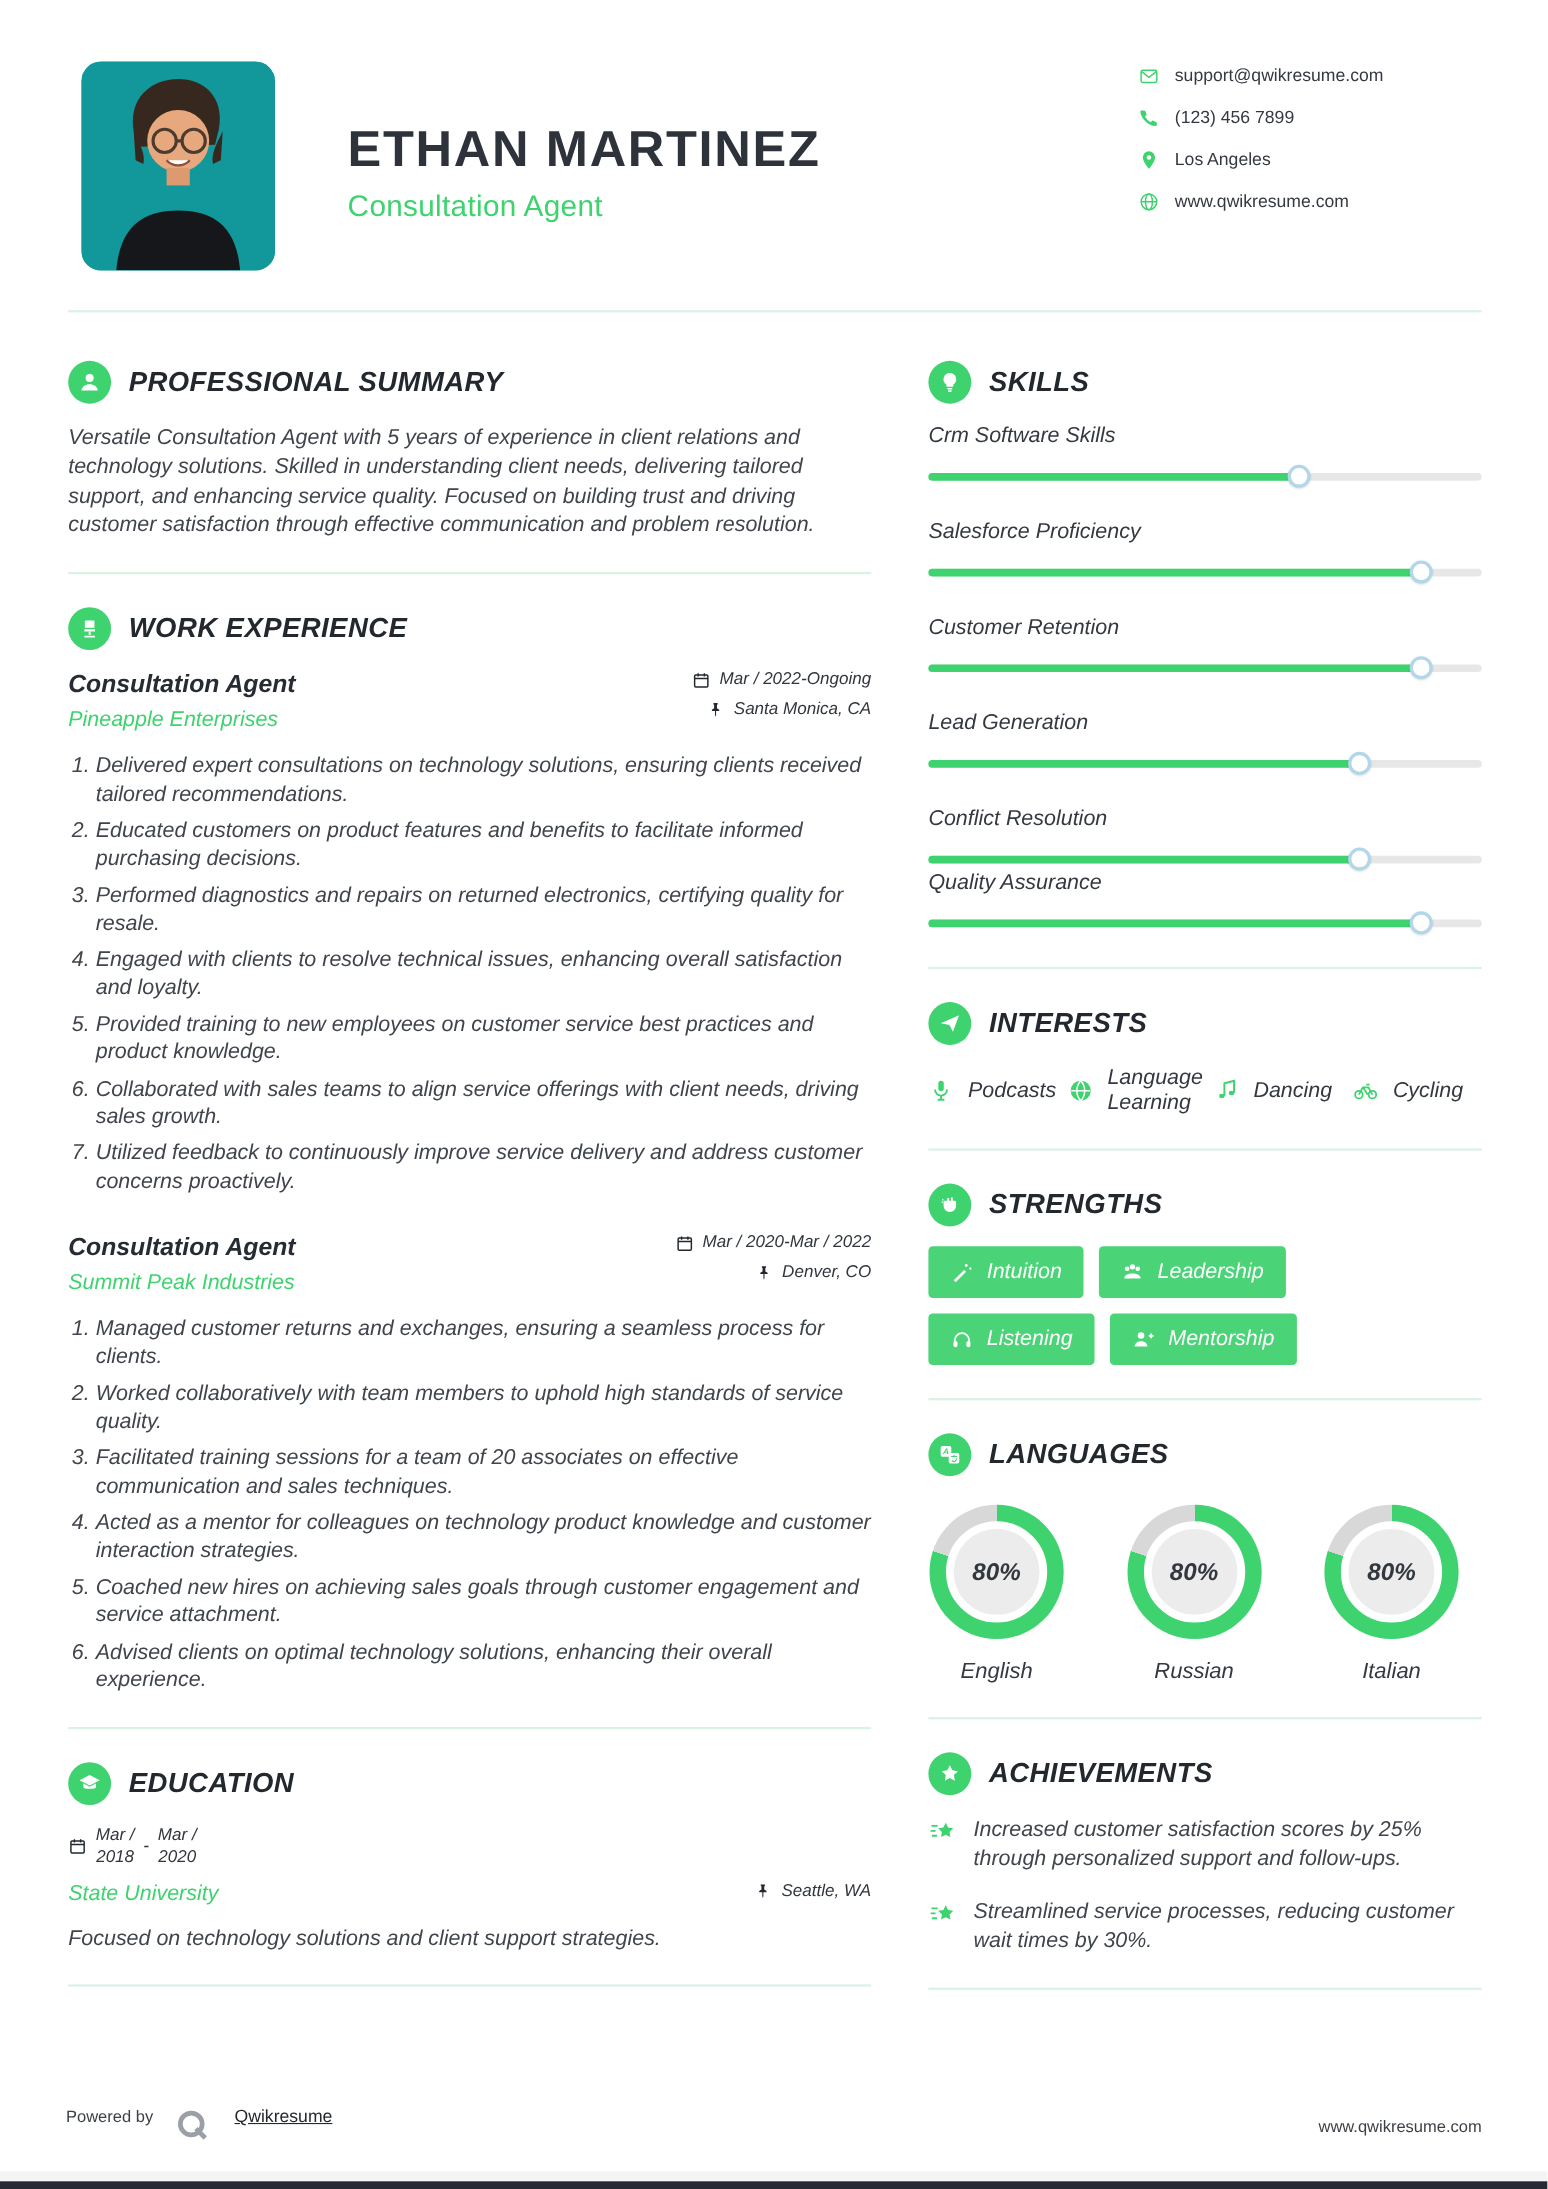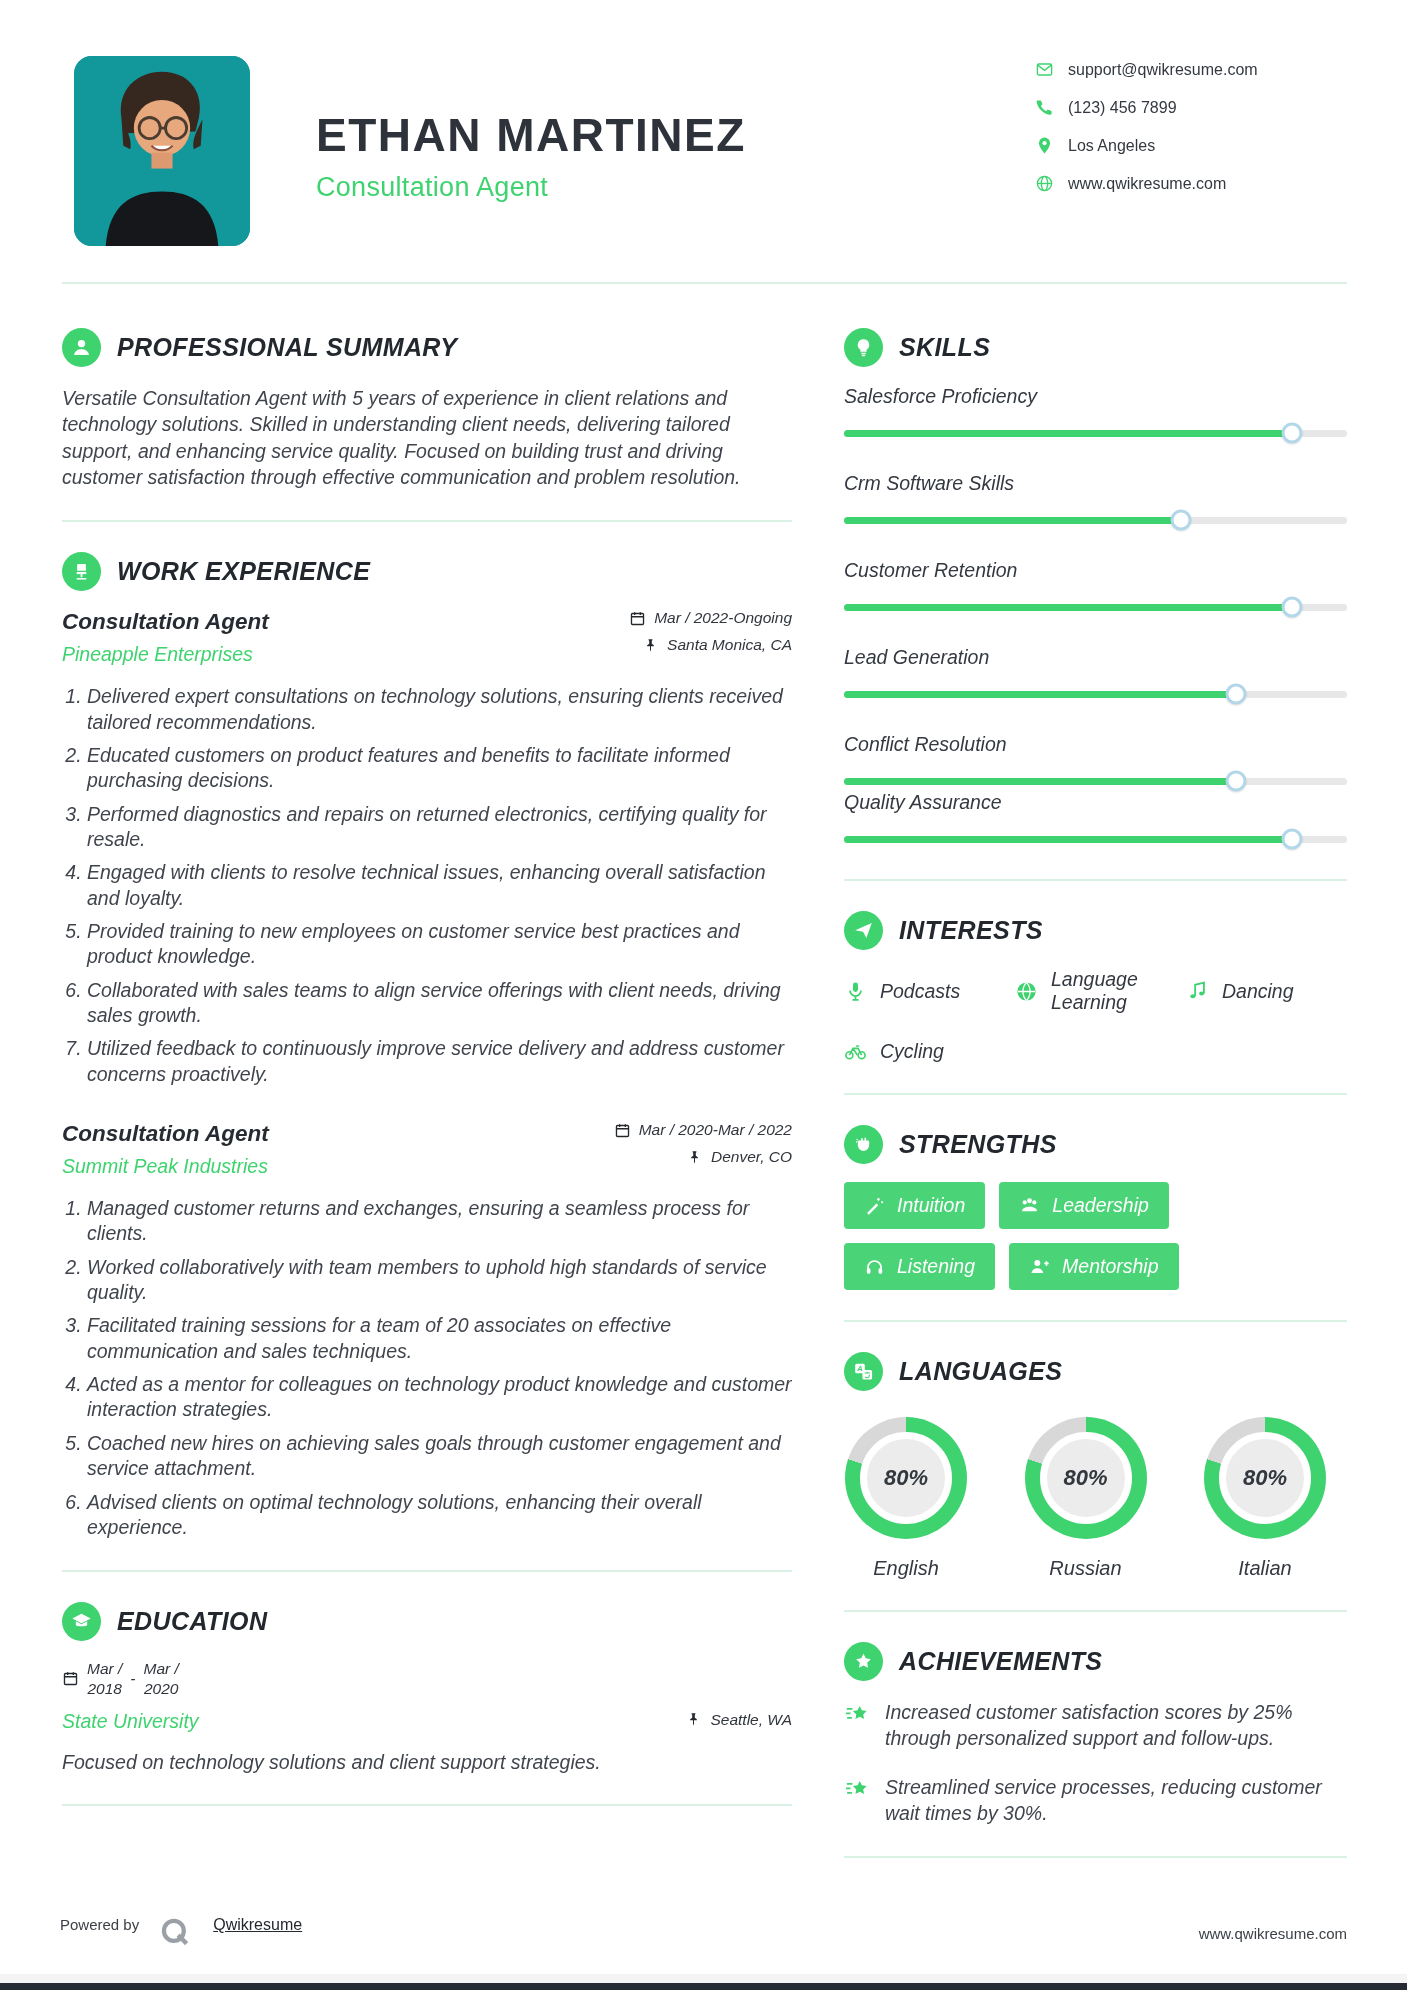--- a/index.html
+++ b/index.html
@@ -67,21 +67,21 @@
 
   
   .skill{margin-bottom:29px;}
   .skill-label{font-size:19.5px;color:#343941;margin-bottom:15px;}
   .slider{position:relative;height:20px;}
   .slider-track{position:absolute;top:7px;left:0;right:0;height:7px;border-radius:4px;background:var(--track);}
   .skill-fill{position:absolute;top:7px;left:0;height:7px;border-radius:4px;background:var(--accent);width:calc(var(--pct)*1%);}
   .skill-handle{position:absolute;top:10px;left:calc(var(--pct)*1%);width:21px;height:21px;border-radius:50%;background:#fff;border:3px solid #b2d7e9;transform:translate(-50%,-50%);box-shadow:0 1px 2px rgba(0,0,0,.12);}
 
   
-  .interest-grid{display:grid;grid-template-columns:1fr 1fr 1fr;row-gap:26px;column-gap:10px;}
+  .interest-grid{display:grid;grid-template-columns:1fr 1fr 1fr 1fr;row-gap:26px;column-gap:10px;}
   .interest{display:flex;align-items:center;gap:13px;font-size:19.5px;color:#343941;}
   .i-icon{width:23px;height:23px;color:var(--accent);flex:none;}
   .i-icon svg{width:100%;height:100%;display:block;}
 
   
   .pills{display:flex;flex-wrap:wrap;gap:14px;max-width:420px;}
   .pill{display:flex;align-items:center;gap:12px;background:#4bd377;color:#fff;font-size:19.5px;padding:12px 20px;border-radius:4px;}
   .p-icon{width:21px;height:21px;flex:none;}
   .p-icon svg{width:100%;height:100%;display:block;}
 
@@ -332,30 +332,30 @@
             <svg viewBox="0 0 24 24" fill="currentColor">
                 <path d="M12 2.5a6.5 6.5 0 0 0-3.5 12v2.3h7v-2.3a6.5 6.5 0 0 0-3.5-12z"></path>
                 <rect x="9.3" y="18" width="5.4" height="1.6" rx=".8"></rect>
                 <rect x="10" y="20.4" width="4" height="1.6" rx=".8"></rect>
               </svg>
           </span>
           <span class="sec-title">SKILLS</span>
         </div>
 
         <div class="skill">
-          <div class="skill-label">Salesforce Proficiency</div>
-          <div class="slider" style="--pct: 89;">
+          <div class="skill-label">Crm Software Skills</div>
+          <div class="slider" style="--pct: 67;">
             <div class="slider-track"></div>
               <div class="skill-fill"></div>
               <div class="skill-handle"></div>
           </div>
         </div>
         <div class="skill">
-          <div class="skill-label">Crm Software Skills</div>
-          <div class="slider" style="--pct: 67;">
+          <div class="skill-label">Salesforce Proficiency</div>
+          <div class="slider" style="--pct: 89;">
             <div class="slider-track"></div>
               <div class="skill-fill"></div>
               <div class="skill-handle"></div>
           </div>
         </div>
         <div class="skill">
           <div class="skill-label">Customer Retention</div>
           <div class="slider" style="--pct: 89;">
             <div class="slider-track"></div>
               <div class="skill-fill"></div>

